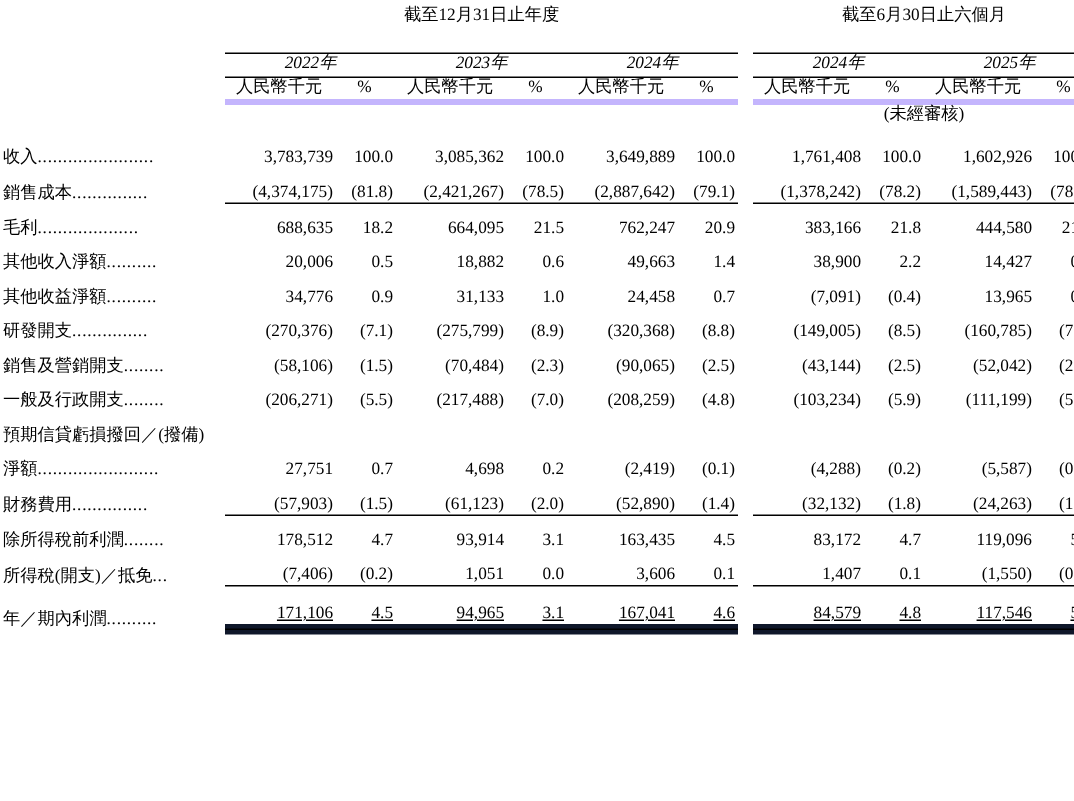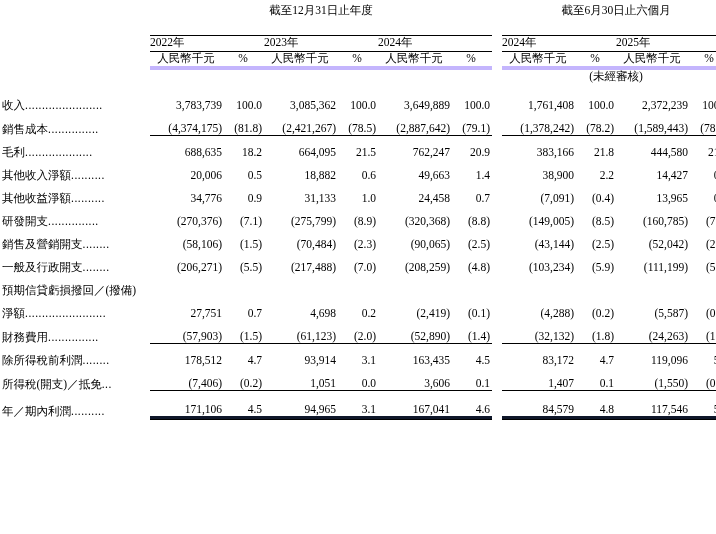--- a/index.html
+++ b/index.html
@@ -44,24 +44,26 @@
     text-align: center;
     font-size: 11px;
     padding-bottom: 2px;
   }
   .hdr-group .inner {
     border-bottom: 1px solid #000;
     display: block;
     padding-bottom: 18px;
   }
   .hdr-year {
+    text-align: center;
     font-size: 11.5px;
     font-weight: bold;
     padding-top: 2px;
     padding-bottom: 1px;
+    font-style: italic;
   }
   .hdr-year .inner {
     border-bottom: 1px solid #000;
     display: block;
     padding-bottom: 2px;
   }
   .hdr-unit {
     text-align: center;
     font-size: 11px;
     padding-top: 2px;
@@ -95,22 +97,23 @@
     letter-spacing: 0.5px;
   }
   .bold { font-weight: bold; }
   tr.row td { height: 23px; }
   tr.row.tall td { height: 25px; }
   tr.spacer td { height: 6px; }
 
   
   .ul { border-bottom: 1px solid #000; }
   .dul {
-    border-bottom: 3px solid #0f172a;
+    border-bottom: 7px solid #0f172a;
     position: relative;
+    text-decoration: underline;
   }
   .dul::after {
     content: "";
     position: absolute;
     left: 0; right: 0;
     bottom: -4px;
     border-bottom: 1px solid #000;
   }
   .padbot { padding-bottom: 3px; }
   .indent { padding-left: 18px; }
@@ -214,21 +217,21 @@
         <td class="lbl bold"><span>收入</span><span class="dots">.......................</span></td>
         <td class="num bold">3,783,739</td>
         <td class="num pct bold">100.0</td>
         <td class="num bold">3,085,362</td>
         <td class="num pct bold">100.0</td>
         <td class="num bold">3,649,889</td>
         <td class="num pct bold">100.0</td>
         <td></td>
         <td class="num bold">1,761,408</td>
         <td class="num pct bold">100.0</td>
-        <td class="num bold">2,372,239</td>
+        <td class="num bold">1,602,926</td>
         <td class="num pct bold">100.0</td>
       </tr>
 
       <tr class="row">
         <td class="lbl"><span>銷售成本</span><span class="dots">...............</span></td>
         <td class="num ul padbot">(4,374,175)</td>
         <td class="num pct ul padbot">(81.8)</td>
         <td class="num ul padbot">(2,421,267)</td>
         <td class="num pct ul padbot">(78.5)</td>
         <td class="num ul padbot">(2,887,642)</td>

